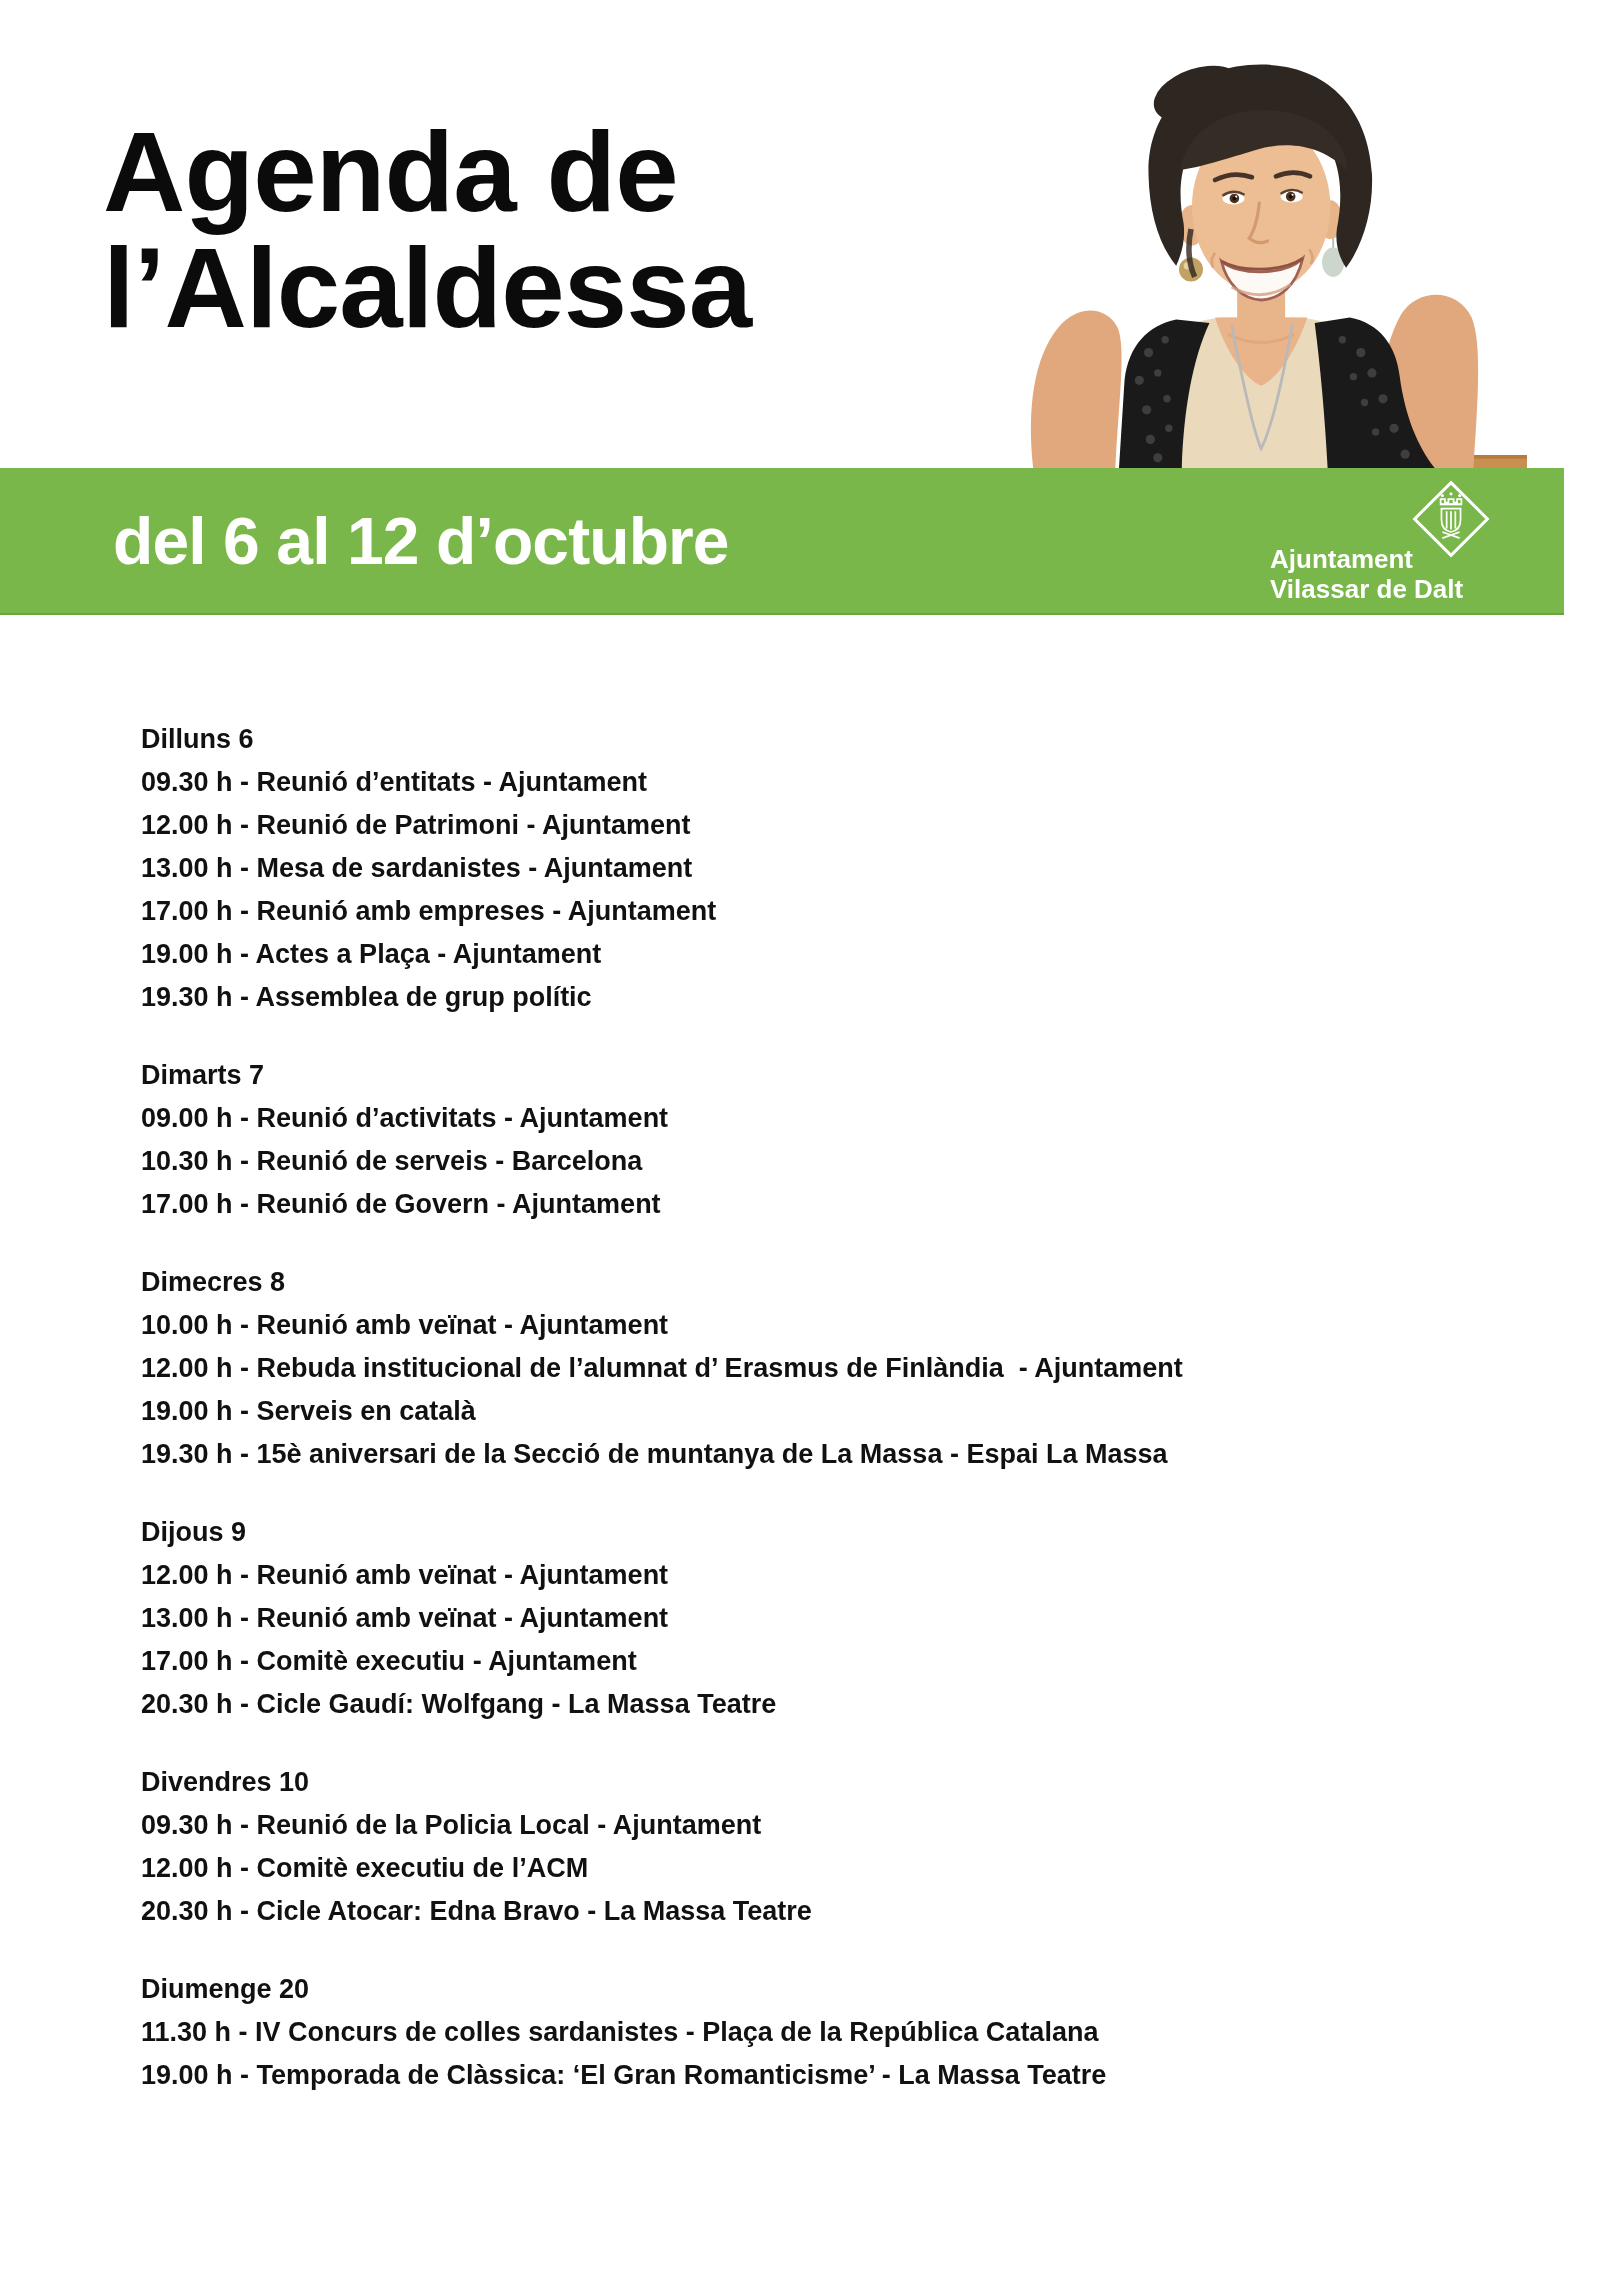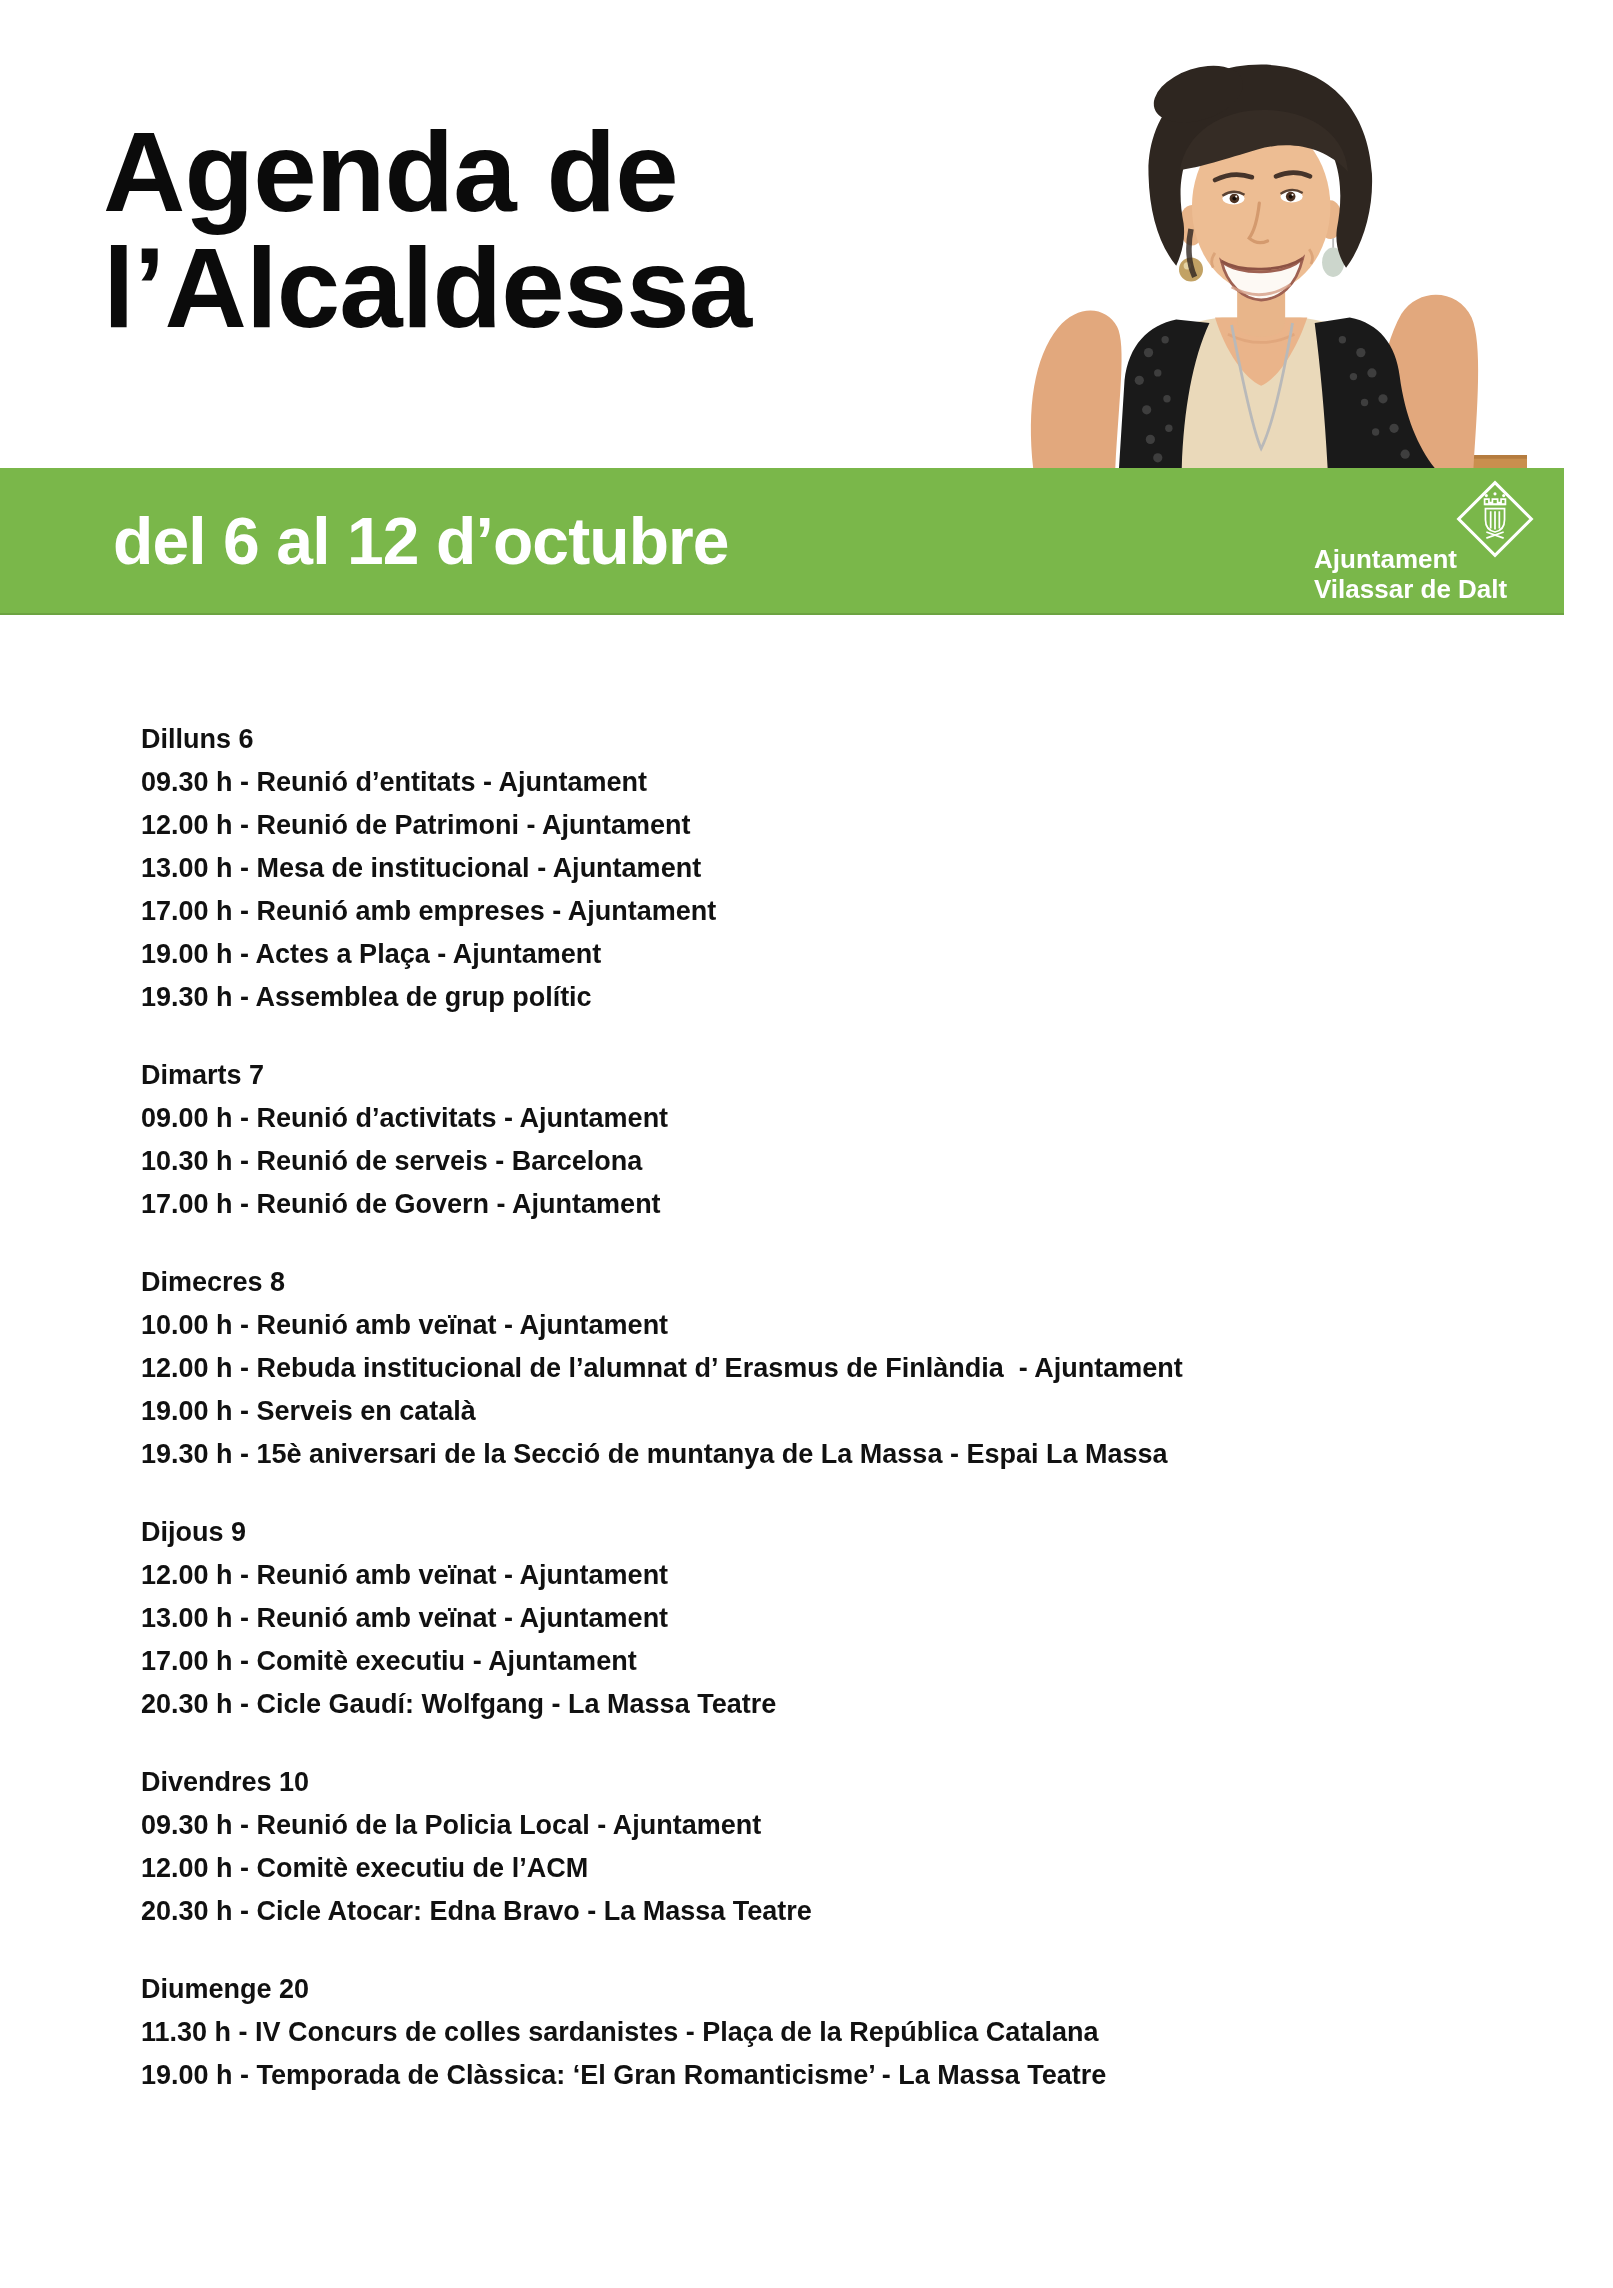--- a/index.html
+++ b/index.html
@@ -21,21 +21,20 @@
   
   .photo{
     position:absolute;top:0;right:0;width:554px;height:420px;
   }
   .photo svg{display:block;width:100%;height:100%;}
   
   .banner{
     position:absolute;left:0;top:420px;width:100%;height:145px;
     background:var(--banner-green,#7ab74a);
     border-bottom:2.8px solid var(--banner-green-edge,#6ca341);
-    padding-left:44px;
   }
   .banner-date{
     position:absolute;left:113px;top:0;height:145px;
     display:flex;align-items:center;
     font-size:66px;font-weight:700;color:#ffffff;
     letter-spacing:-0.9px;
   }
   .logo{
     position:absolute;right:74px;top:9.2px;width:220px;height:129px;
   }
@@ -176,21 +175,21 @@
   </div>
 
   <main class="schedule">
   <section class="day">
     <div class="day-heading">Dilluns 6</div>
     <div>
   <div class="event"><span class="r">09.30 h</span><span class="b"> - </span><span class="b">Reunió d’entitats</span><span class="b"> - </span><span class="r">Ajuntament</span></div>
 
   <div class="event"><span class="r">12.00 h</span><span class="b"> - </span><span class="b">Reunió de Patrimoni</span><span class="b"> - </span><span class="r">Ajuntament</span></div>
 
-  <div class="event"><span class="r">13.00 h</span><span class="b"> - </span><span class="b">Mesa de institucional</span><span class="b"> - </span><span class="r">Ajuntament</span></div>
+  <div class="event"><span class="r">13.00 h</span><span class="b"> - </span><span class="b">Mesa de sardanistes</span><span class="b"> - </span><span class="r">Ajuntament</span></div>
 
   <div class="event"><span class="r">17.00 h</span><span class="b"> - </span><span class="b">Reunió amb empreses</span><span class="b"> - </span><span class="r">Ajuntament</span></div>
 
   <div class="event"><span class="r">19.00 h</span><span class="b"> - </span><span class="b">Actes a Plaça</span><span class="b"> - </span><span class="r">Ajuntament</span></div>
 
   <div class="event"><span class="r">19.30 h</span><span class="b"> - </span><span class="b">Assemblea de grup polític</span></div>
 </div>
   </section>
 
   <section class="day">

